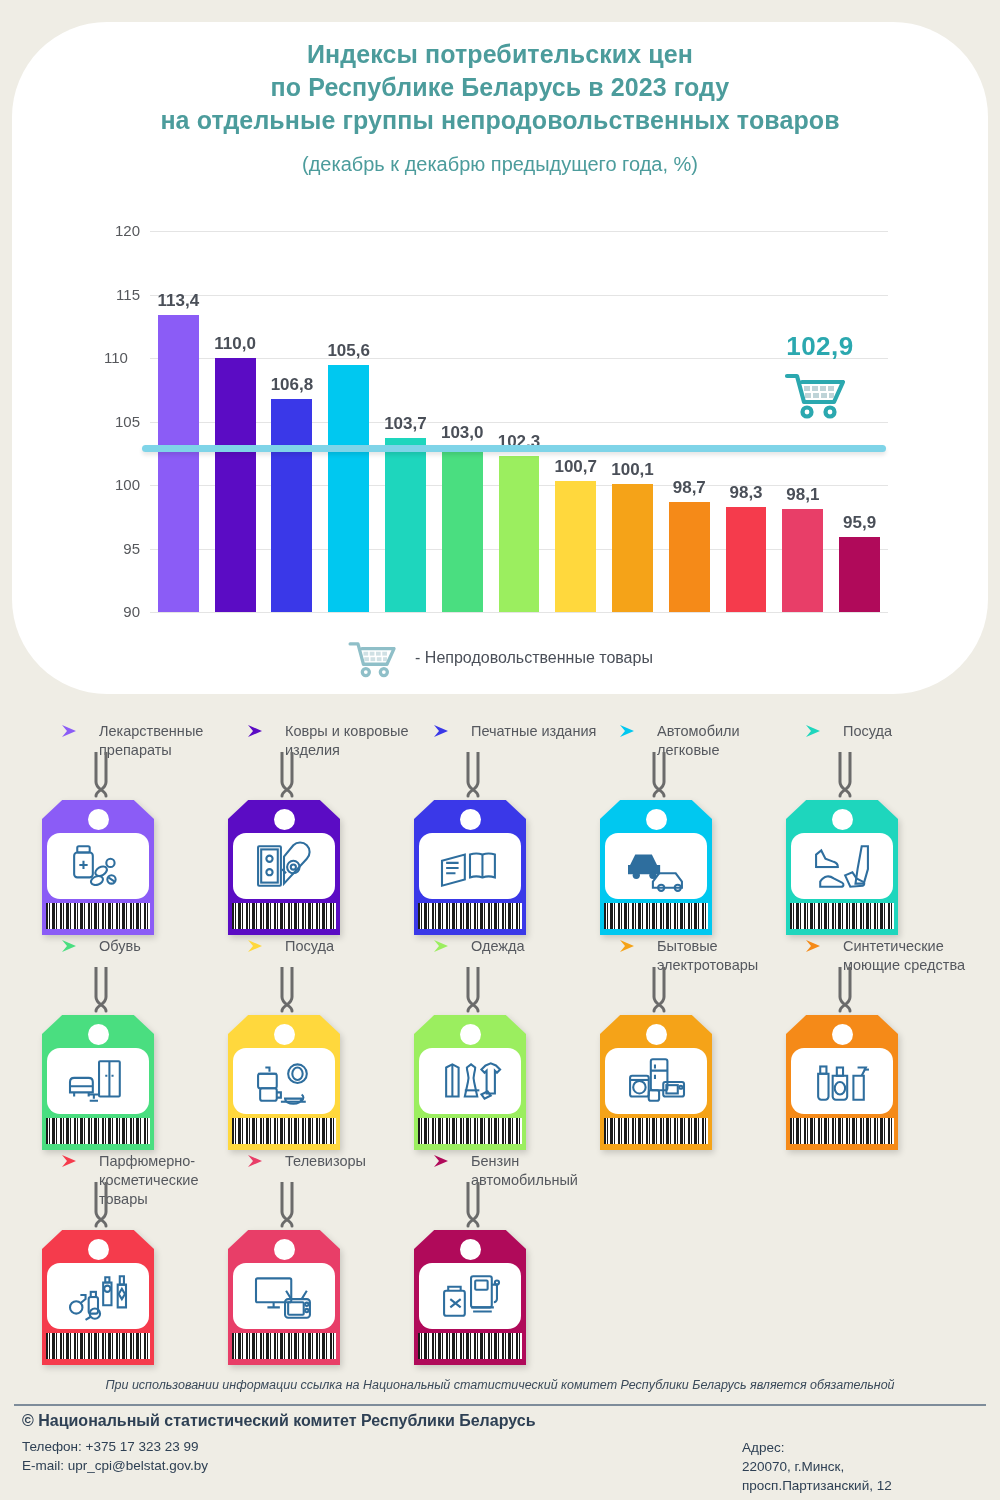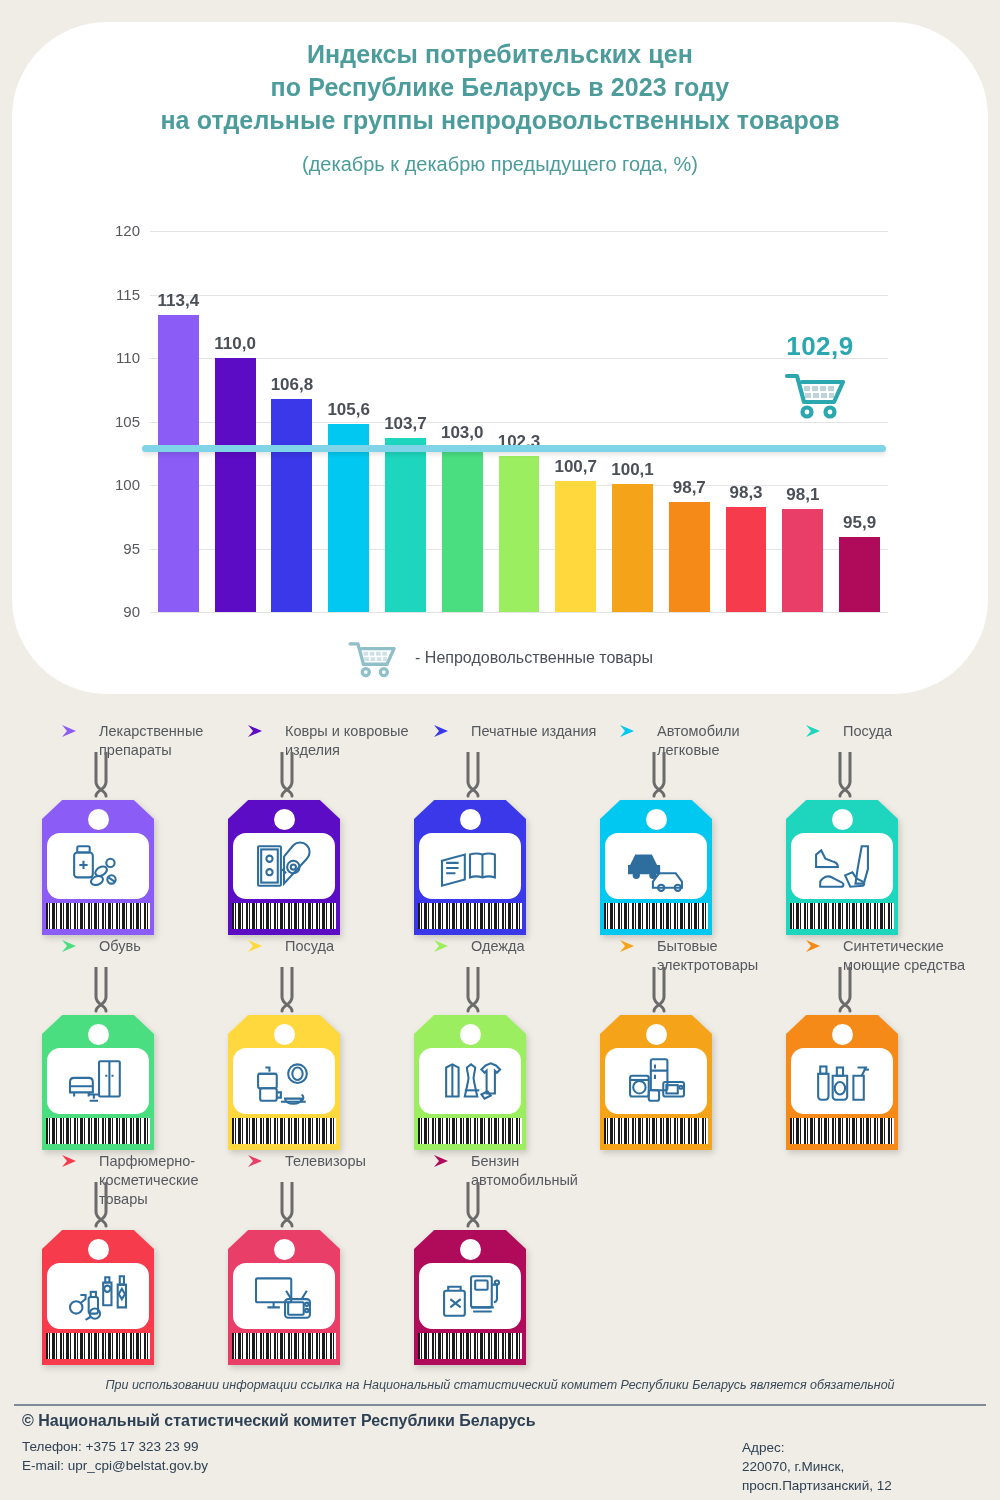--- a/index.html
+++ b/index.html
@@ -136,21 +136,21 @@
     <div id="gridlines">
         <div class="gridline" style="top: 381px;"></div>
         <div class="ylabel" style="top: 381px;">90</div>
         <div class="gridline" style="top: 317.5px;"></div>
         <div class="ylabel" style="top: 317.5px;">95</div>
         <div class="gridline" style="top: 254px;"></div>
         <div class="ylabel" style="top: 254px;">100</div>
         <div class="gridline" style="top: 190.5px;"></div>
         <div class="ylabel" style="top: 190.5px;">105</div>
         <div class="gridline" style="top: 127px;"></div>
-        <div class="ylabel" style="top: 127px;">110</div>
+        <div class="ylabel" style="top: 127px; text-align: center;">110</div>
         <div class="gridline" style="top: 63.5px;"></div>
         <div class="ylabel" style="top: 63.5px;">115</div>
         <div class="gridline" style="top: 0px;"></div>
         <div class="ylabel" style="top: 0px;">120</div>
       </div>
     <div class="bars" id="bars">
         <div class="barslot">
           <div class="bar" style="height: 297.18px; background: rgb(139, 92, 246);">
             <div class="barval">113,4</div>
           </div>
@@ -159,21 +159,21 @@
           <div class="bar" style="height: 254px; background: rgb(91, 12, 196);">
             <div class="barval">110,0</div>
           </div>
         </div>
         <div class="barslot">
           <div class="bar" style="height: 213.36px; background: rgb(58, 56, 232);">
             <div class="barval">106,8</div>
           </div>
         </div>
         <div class="barslot">
-          <div class="bar" style="height: 188px; background: rgb(0, 200, 240);">
+          <div class="bar" style="height: 247px; background: rgb(0, 200, 240);">
             <div class="barval">105,6</div>
           </div>
         </div>
         <div class="barslot">
           <div class="bar" style="height: 173.99px; background: rgb(30, 214, 189);">
             <div class="barval">103,7</div>
           </div>
         </div>
         <div class="barslot">
           <div class="bar" style="height: 165.1px; background: rgb(74, 222, 128);">

